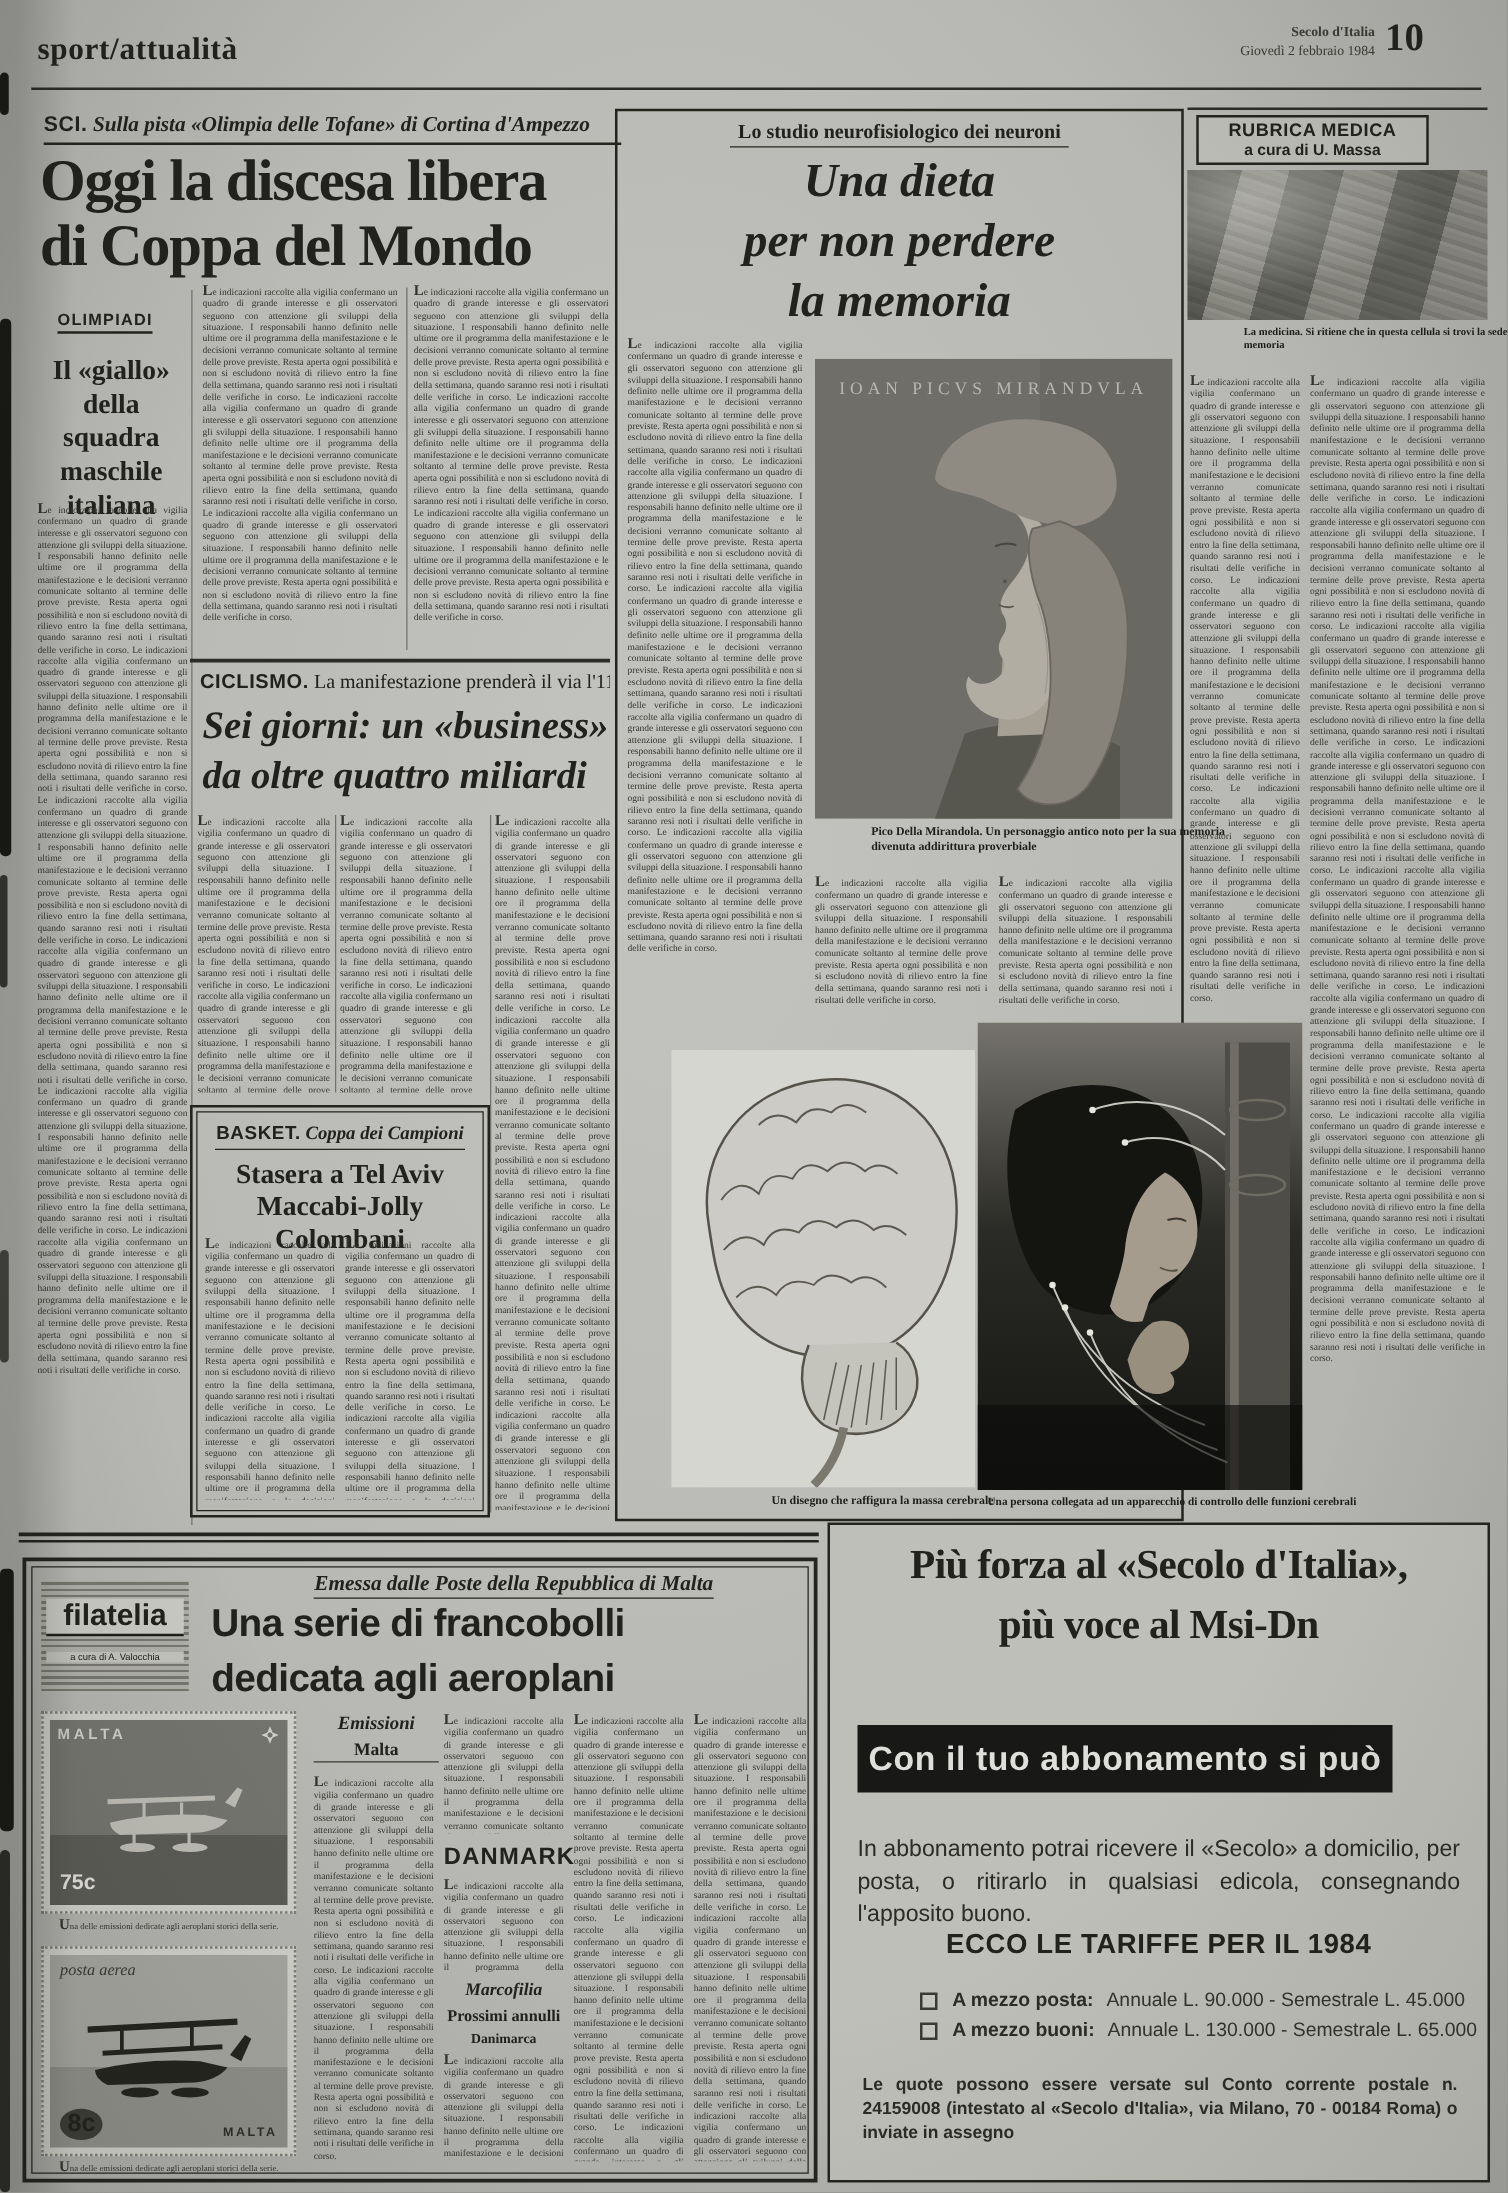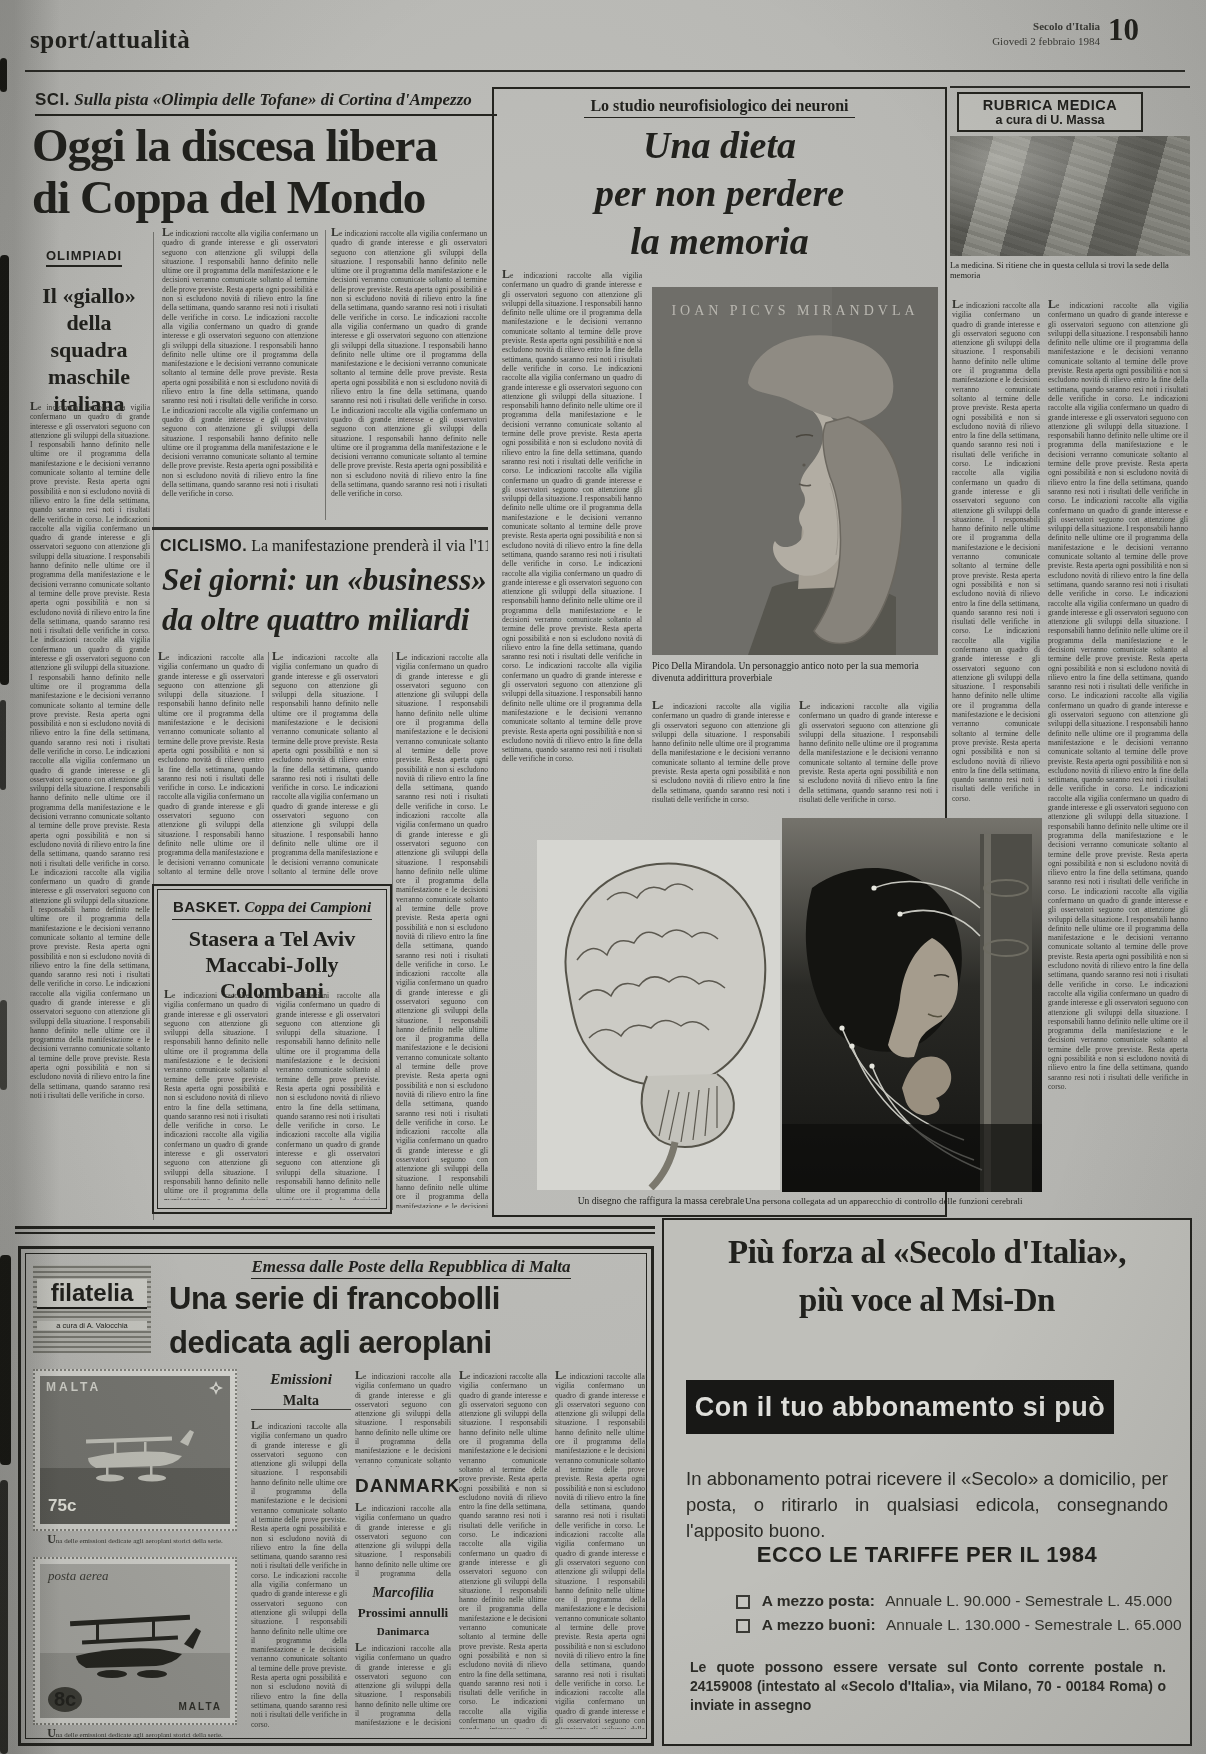--- a/index.html
+++ b/index.html
@@ -6,21 +6,21 @@
   #page{position:relative;width:1206px;height:1754px;margin:0 auto;overflow:hidden;
     background:radial-gradient(ellipse at 45% 38%, #c3c3bf 0%, #b7b7b3 55%, #a9a9a5 100%);
     font-family:"Liberation Serif", serif;color:#21211d;}
   .abs{position:absolute;}
   .sans{font-family:"Liberation Sans", sans-serif;}
   .greek{font-size:7.6px;line-height:9.3px;text-align:justify;color:#34342f;overflow:hidden;
     filter:blur(.32px);word-break:break-word;}
   .greek::first-letter{font-size:12px;font-weight:bold;}
   .vr{position:absolute;width:1px;background:#72726d;}
   .hr{position:absolute;background:#2b2b27;}
-  .cap{font-weight:normal;color:#1d1d19;filter:blur(.2px);}
+  .cap{font-weight:bold;color:#1d1d19;filter:blur(.2px);margin-left:45px;}
   .kicker{font-size:17px;white-space:nowrap;overflow:hidden;}
   .kicker .tag{font-weight:bold;font-family:"Liberation Sans",sans-serif;letter-spacing:.5px;}
   .kicker .rest{font-weight:bold;font-style:italic;}
   .box{border:2px solid #24241f;}
   .artifact{position:absolute;background:#181814;border-radius:4px;}
   .stampframe{position:absolute;background:#cfcfca;border:2px dotted #7e7e78;padding:5px;box-sizing:border-box;}
   .banner{background:#181816;color:#dededa;text-align:center;font-weight:bold;}
   .chk{display:inline-block;width:10px;height:10px;border:2px solid #3a3a35;margin-right:8px;vertical-align:middle;background:#c6c6c1;}
 </style>
 </head>

